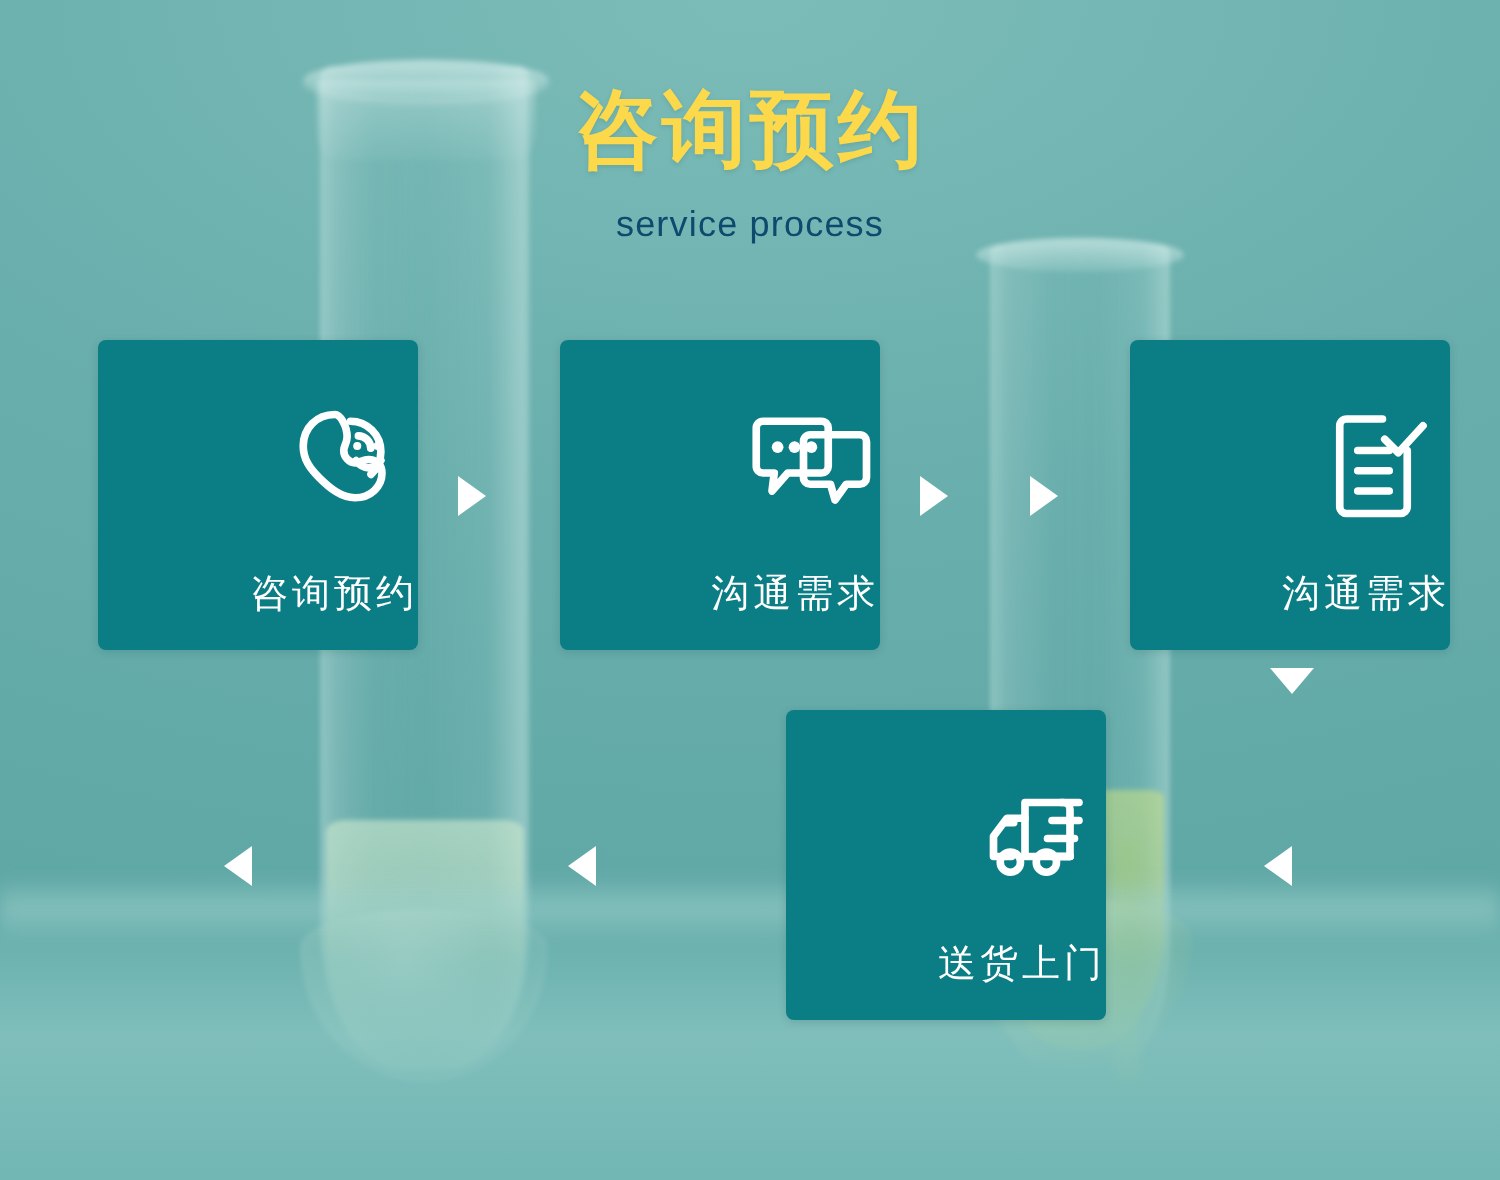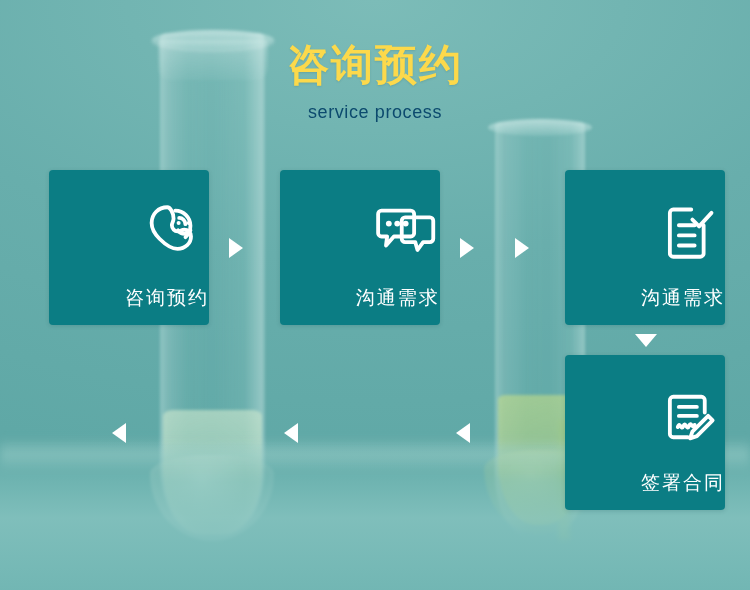--- a/index.html
+++ b/index.html
@@ -238,30 +238,33 @@
 
     <div class="arrow-h">
       <span class="tri-left"></span>
     </div>
 
 
     <div class="arrow-h">
       <span class="tri-left"></span>
     </div>
 
+    <div class="card">
+      <span class="card-icon">
+        <svg viewBox="0 0 64 64" fill="none" stroke="#ffffff" stroke-width="3.4" stroke-linecap="round" stroke-linejoin="round">
+          <path d="M28 18h17a3 3 0 0 1 3 3v21H28V18z"></path>
+          <path d="M28 25h-8l-6 8v9h8"></path>
+          <path d="M19 27h4"></path>
+          <circle cx="21.5" cy="44.5" r="4.5"></circle>
+          <circle cx="37.5" cy="44.5" r="4.5"></circle>
+          <path d="M42 42h6"></path>
+          <path d="M44 18h8M40 26h12M38 34h12M40 42h8"></path>
+        </svg>
+      </span>
+      <span class="card-label">送货上门</span>
+    </div>
 
     <div class="arrow-h">
       <span class="tri-left"></span>
     </div>
 
-    <div class="card">
-      <span class="card-icon">
-        <svg viewBox="0 0 64 64" fill="none" stroke="#ffffff" stroke-width="3.4" stroke-linecap="round" stroke-linejoin="round">
-          <path d="M46 28V17a3 3 0 0 0-3-3H18a3 3 0 0 0-3 3v30a3 3 0 0 0 3 3h13"></path>
-          <path d="M23 23h16M23 31h16"></path>
-          <path d="M22 41c2-6 3 4 5-1s3 5 5 0 3 4 5-1"></path>
-          <path d="M49 31l4 4-14 14-6 2 2-6 14-14z"></path>
-        </svg>
-      </span>
-      <span class="card-label">签署合同</span>
-    </div>
   </div>
 </div>
 
 </body></html>

